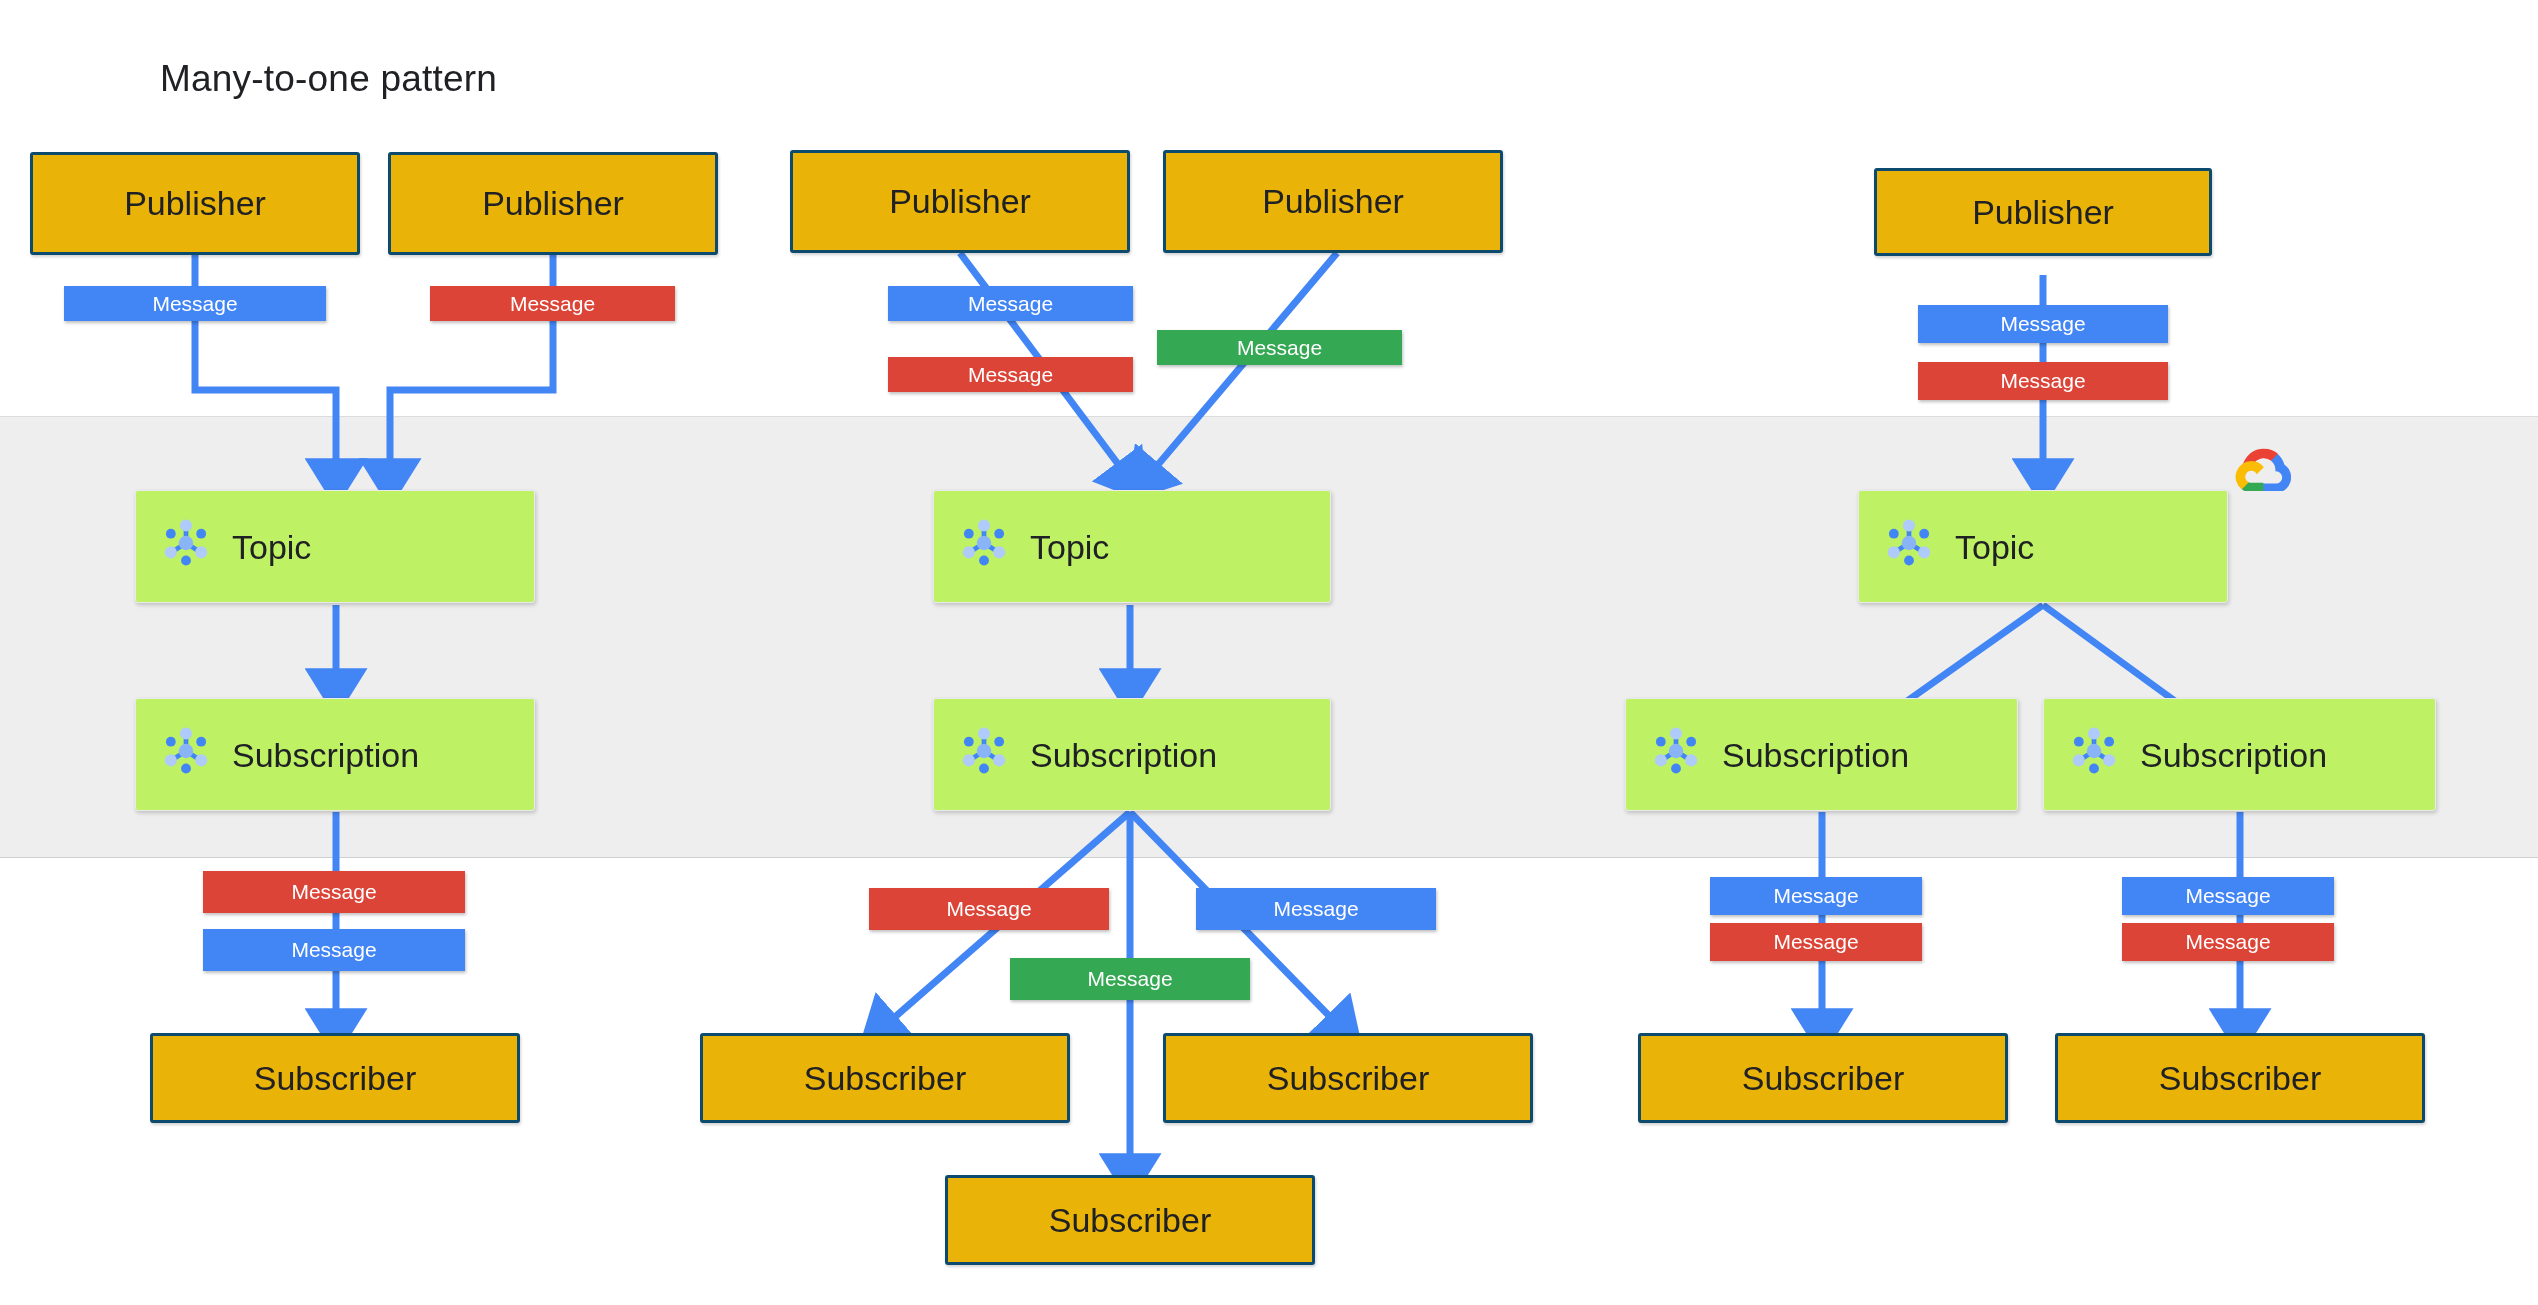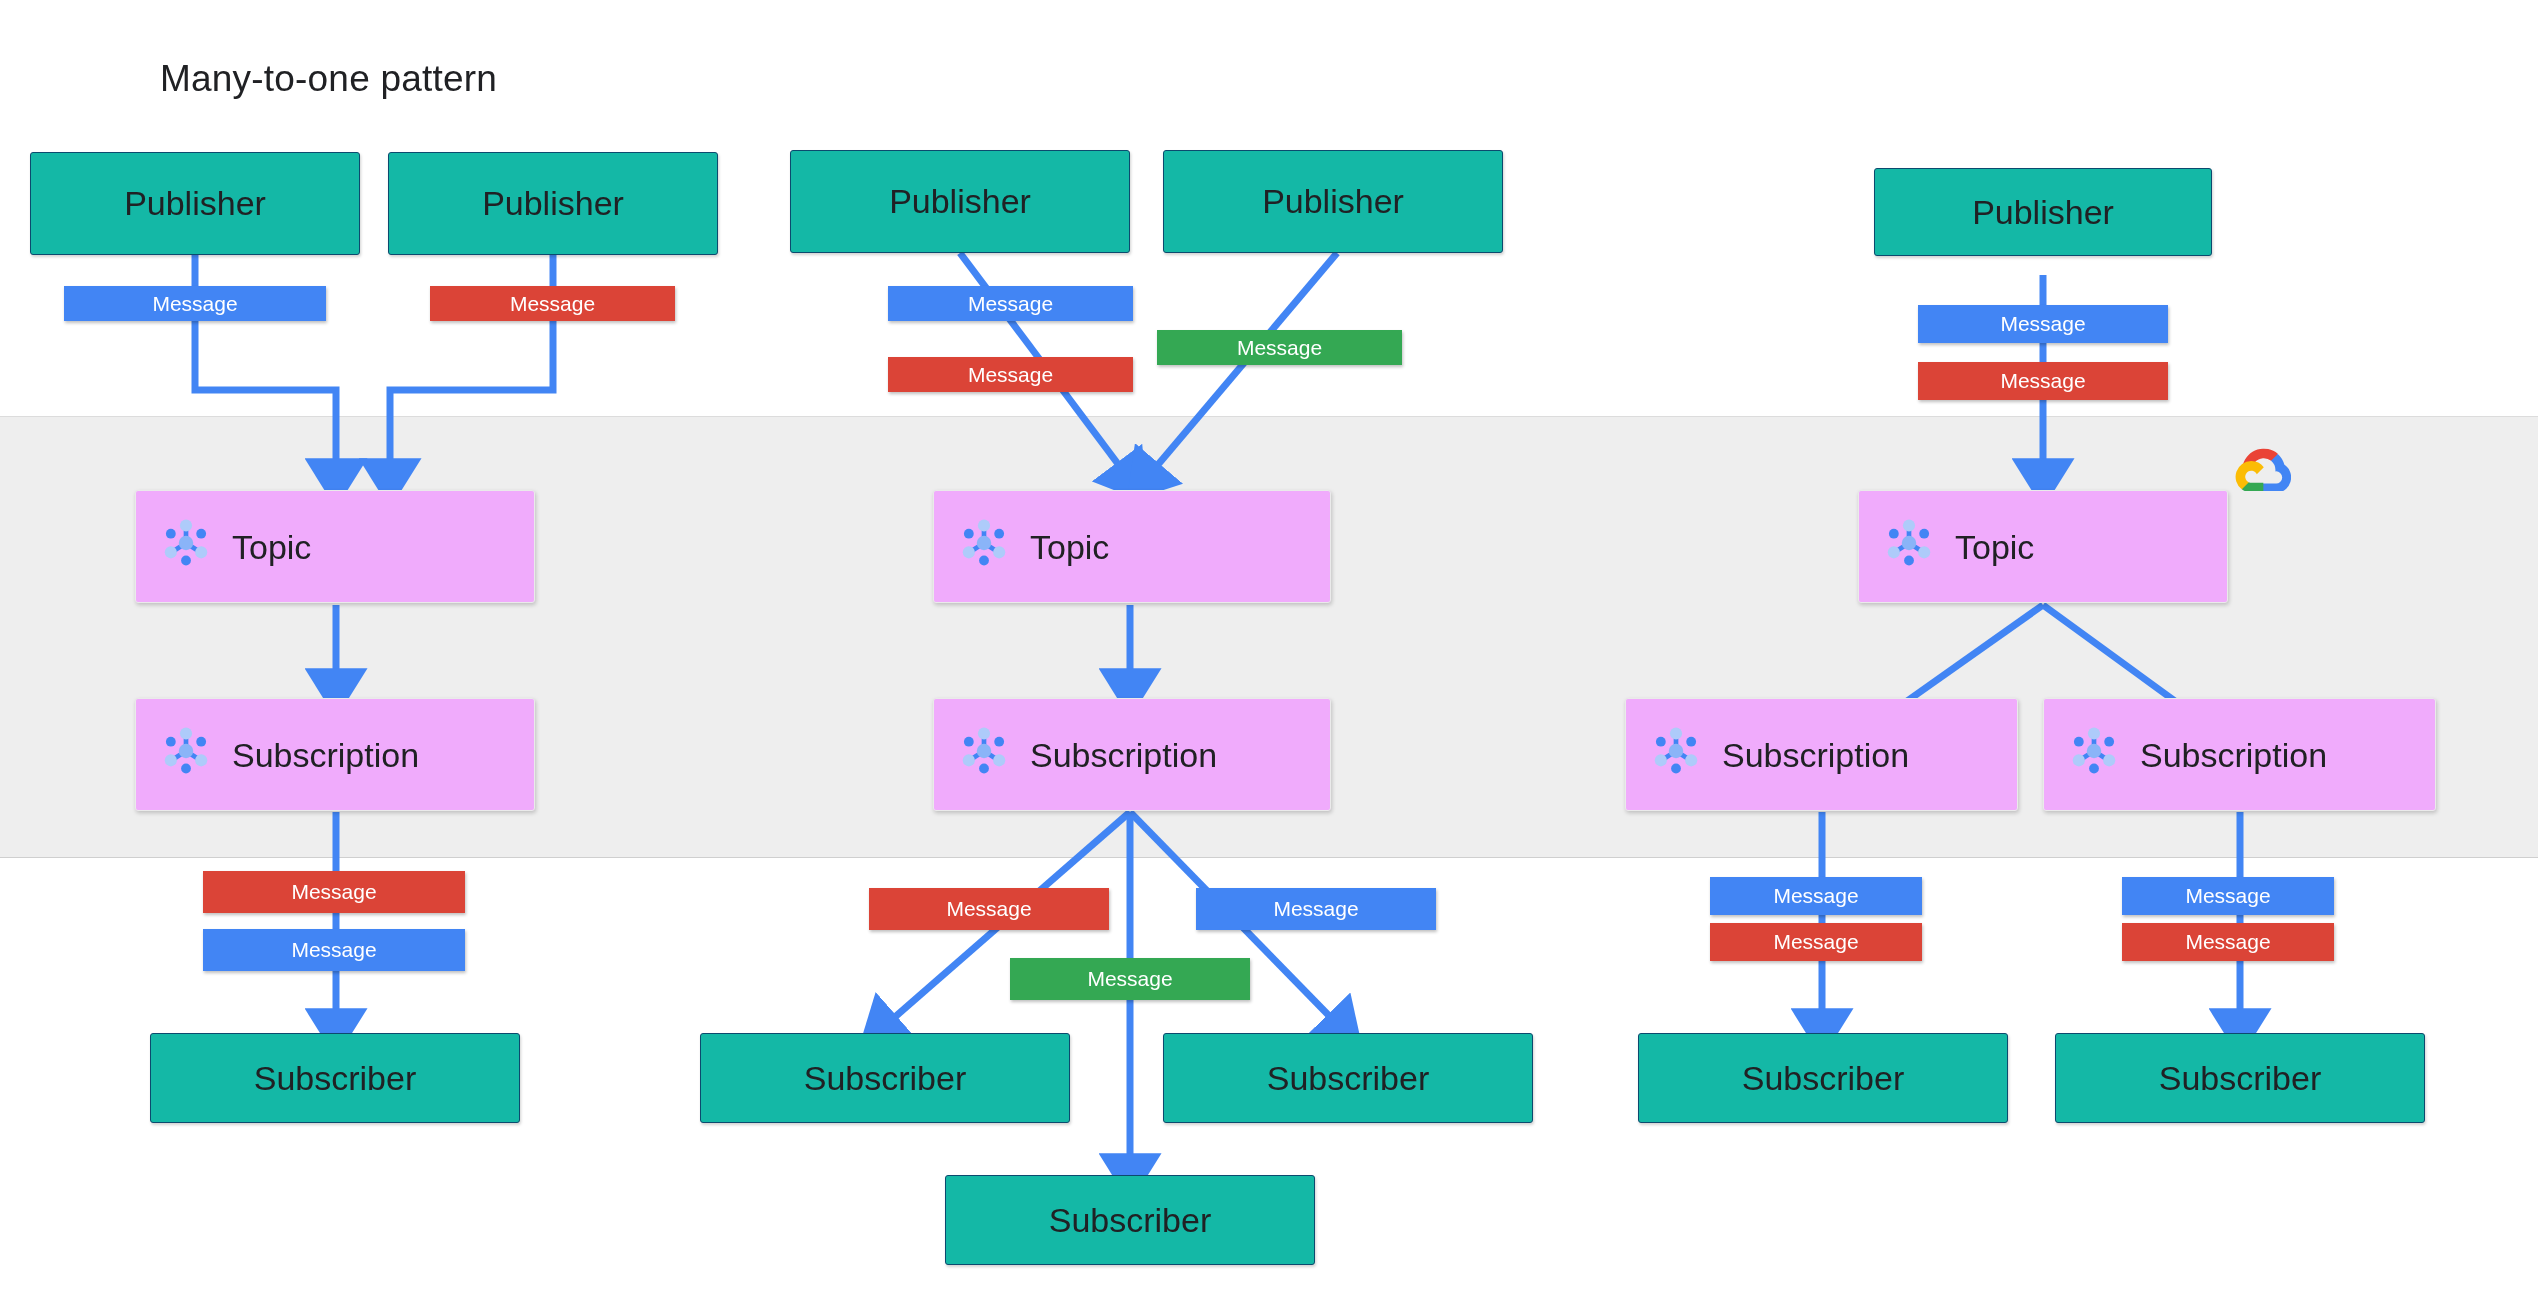--- a/index.html
+++ b/index.html
@@ -14,27 +14,27 @@
 
   
   .edges{position:absolute;left:0;top:0;width:2538px;height:1305px;
          pointer-events:none;}
 
   
   .col-title{position:absolute;color:#202124;font-size:37px;
              letter-spacing:.2px;white-space:pre;}
 
   
-  .actor{position:absolute;background:#14b8a6;border:1px solid #0c4a6e;
+  .actor{position:absolute;background:#eab308;border:3px solid #0c4a6e;
          border-radius:3px;box-shadow:1px 2px 3px rgba(0,0,0,.18);
          display:flex;align-items:center;justify-content:center;
          color:#202124;font-size:34px;box-sizing:border-box;}
 
   
-  .node{position:absolute;background:#f0abfc;border:1px solid #eaeaea;
+  .node{position:absolute;background:#bef264;border:1px solid #eaeaea;
         border-radius:3px;box-shadow:1px 2px 4px rgba(0,0,0,.20);
         display:flex;align-items:center;box-sizing:border-box;
         color:#202124;font-size:34px;padding-left:22px;gap:18px;}
   .node .nlabel{line-height:1;}
 
   
   .msg{position:absolute;display:flex;align-items:center;
        justify-content:center;color:#ffffff;font-size:21px;
        box-shadow:1px 2px 3px rgba(0,0,0,.25);box-sizing:border-box;}
   .msg.blue{background:#4285f4;}

